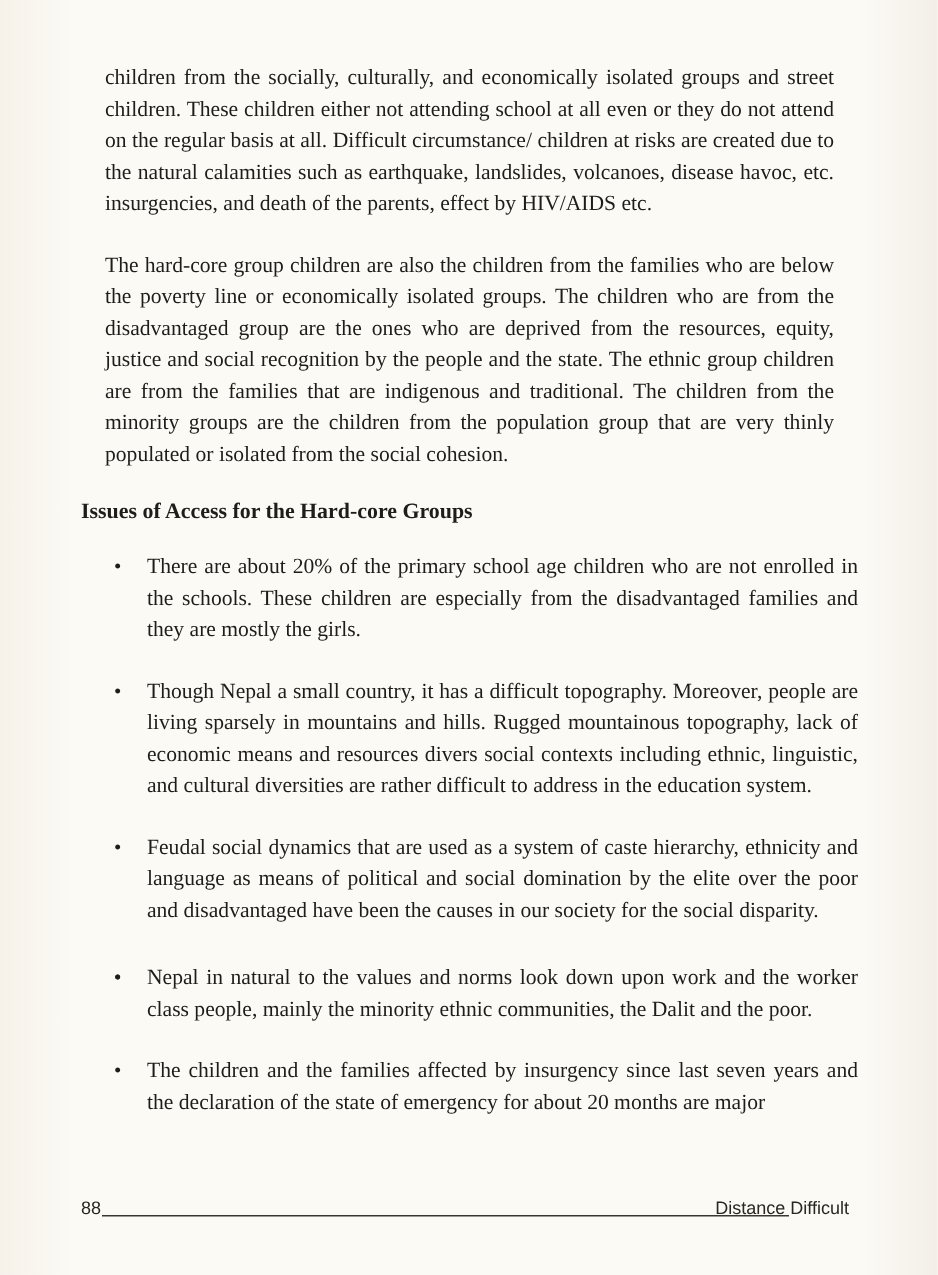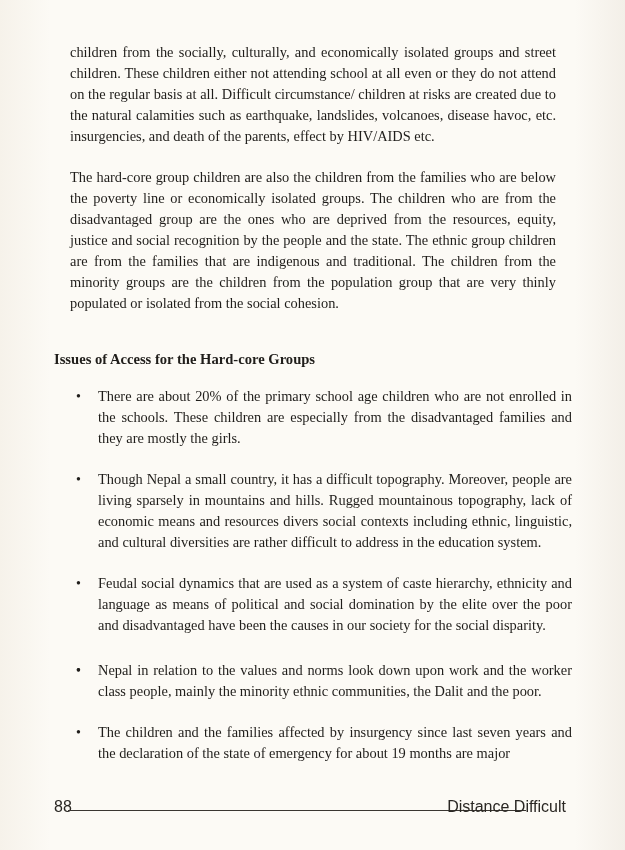--- a/index.html
+++ b/index.html
@@ -32,21 +32,21 @@
       line-height: 21px;
     }
     p.para {
       margin: 16px;
       text-align: justify;
     }
     p.para + p.para {
       margin-top: 20px;
     }
     .heading {
-      margin-top: 35px;
+      margin-top: 17px;
       font-weight: bold;
       font-size: 14.6px;
       line-height: 21px;
     }
     ul.bullets {
       list-style: none;
       margin: 16px 0 0 0;
       padding: 0;
     }
     ul.bullets li {
@@ -63,21 +63,21 @@
       font-size: 14px;
     }
     ul.bullets li.b3 { margin-bottom: 24px; }
     .footer {
       position: absolute;
       left: 54px;
       top: 797px;
       width: 518px;
       height: 16px;
       font-family: "Liberation Sans", "DejaVu Sans", sans-serif;
-      font-size: 16px;
+      font-size: 12px;
       color: #2a2723;
     }
     .footer .page-num {
       position: absolute;
       left: 0;
       top: 1px;
     }
     .footer .rule {
       position: absolute;
       left: 14px;
@@ -113,25 +113,25 @@
       </li>
       <li class="b3">
         <span class="bullet">•</span>
         <span>Feudal social dynamics that are used as a system of caste hierarchy, ethnicity and language as means of political and social domination by the elite over the poor and disadvantaged have been the causes in our society for the social disparity.</span>
       </li>
       <li>
         <span class="bullet">•</span>
       </li>
       <li>
         <span class="bullet">•</span>
-        <span>Nepal in relation to the values and norms look down upon work and the worker class people, mainly the minority ethnic communities, the Dalit and the poor.</span>
+        <span>Nepal in natural to the values and norms look down upon work and the worker class people, mainly the minority ethnic communities, the Dalit and the poor.</span>
       </li>
       <li>
         <span class="bullet">•</span>
-        <span>The children and the families affected by insurgency since last seven years and the declaration of the state of emergency for about 19 months are major</span>
+        <span>The children and the families affected by insurgency since last seven years and the declaration of the state of emergency for about 20 months are major</span>
       </li>
     </ul>
   </div>
 
   <div class="footer">
     <span class="page-num">88</span>
     <div class="rule"></div>
     <span class="book-title">Distance Difficult</span>
   </div>
 </div>

